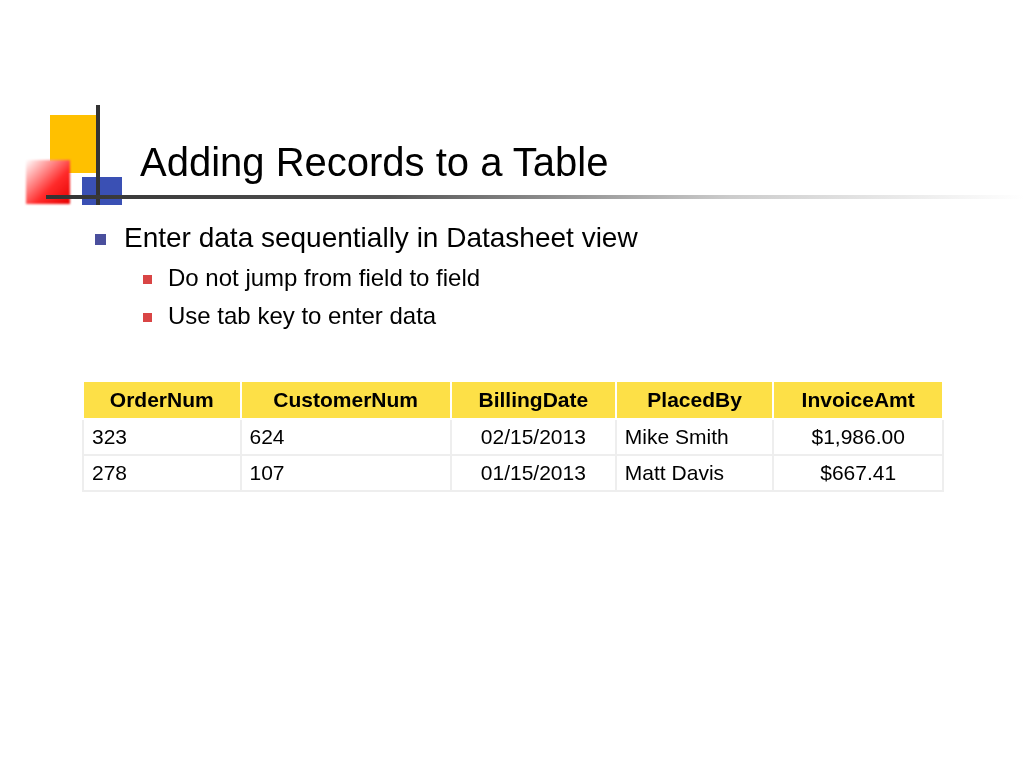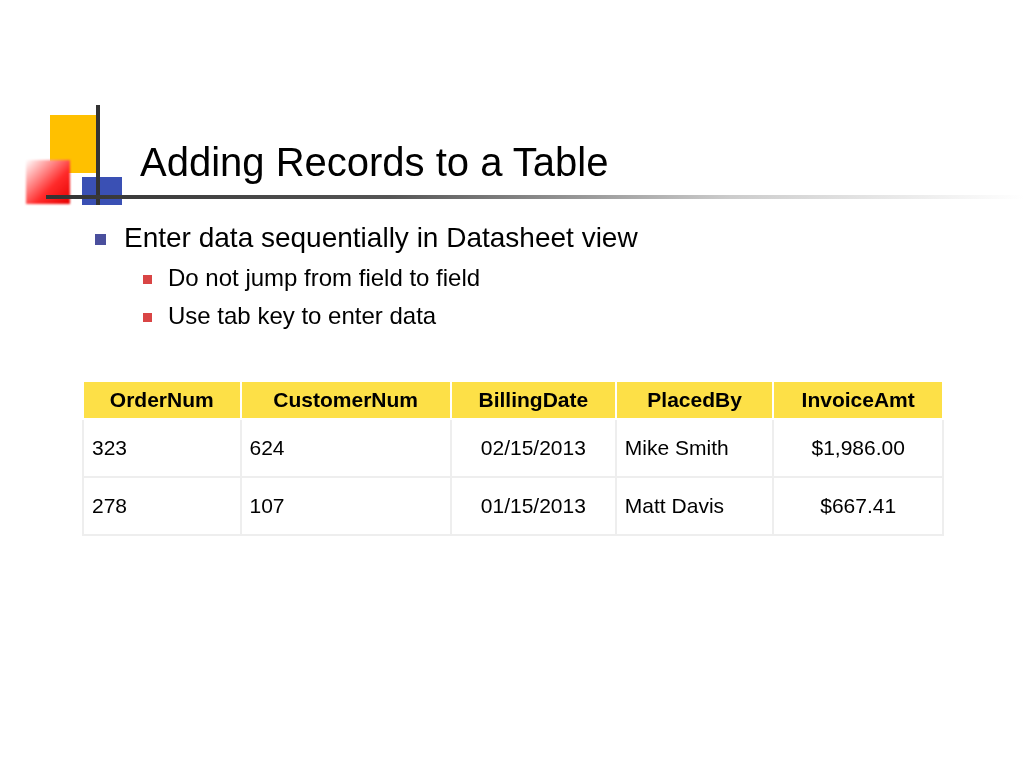--- a/index.html
+++ b/index.html
@@ -128,21 +128,21 @@
   }
   th {
     background: #fde047;
     text-align: center;
     font-weight: bold;
     color: #000;
     padding: 6px 8px;
     border: 2px solid #ffffff;
   }
   td {
-    padding: 16px 8px;
+    padding: 5px 8px;
     border: 2px solid #eeeeee;
     color: #000;
     background: #ffffff;
   }
   td.num { text-align: center; margin-top: 48px; }
 </style>
 </head>
 <body>
 
 <div class="deco">

